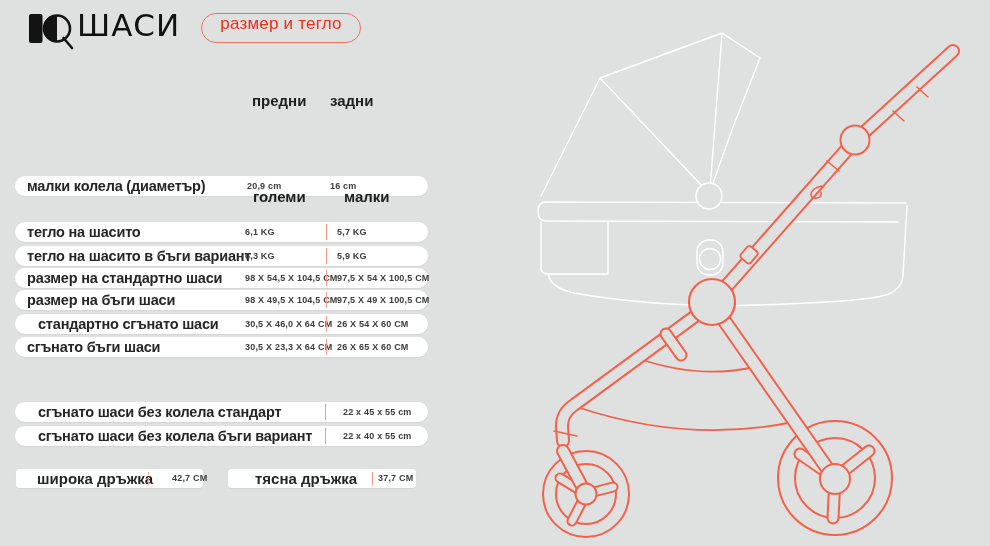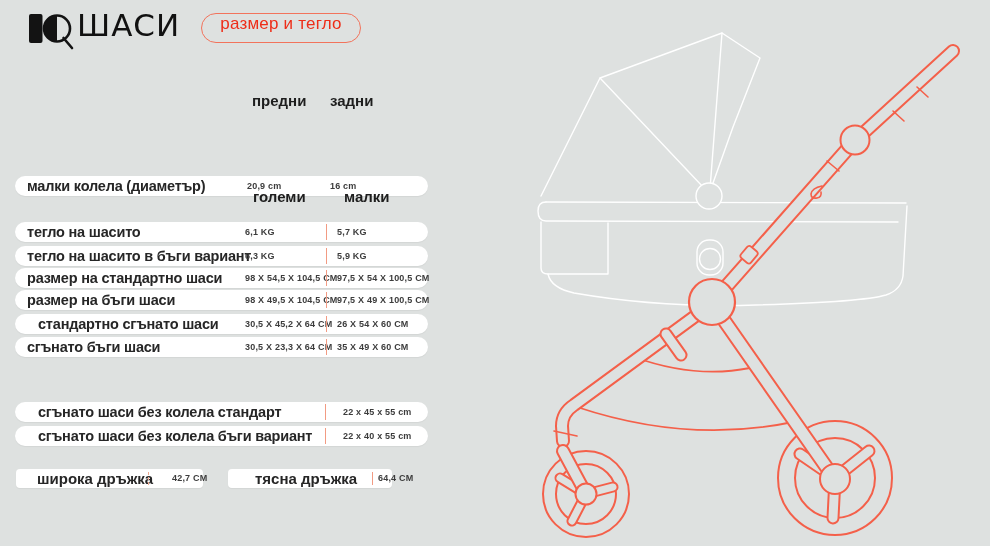--- a/index.html
+++ b/index.html
@@ -82,51 +82,51 @@
     <span class="val" style="left:322px;">97,5 X 54 X 100,5 CM</span>
   </div>
   <div class="row" style="top:290px;">
     <span class="lbl">размер на бъги шаси</span>
     <span class="val" style="left:230px;">98 X 49,5 X 104,5 CM</span>
     <span class="vdiv" style="left:311px;"></span>
     <span class="val" style="left:322px;">97,5 X 49 X 100,5 CM</span>
   </div>
   <div class="row" style="top:314px;">
     <span class="lbl ind">стандартно сгънато шаси</span>
-    <span class="val" style="left:230px;">30,5 X 45,2 X 64 CM</span>
+    <span class="val" style="left:230px;">30,5 X 46,0 X 64 CM</span>
     <span class="vdiv" style="left:311px;"></span>
     <span class="val" style="left:322px;">26 X 54 X 60 CM</span>
   </div>
   <div class="row" style="top:337px;">
     <span class="lbl">сгънато бъги шаси</span>
     <span class="val" style="left:230px;">30,5 X 23,3 X 64 CM</span>
     <span class="vdiv" style="left:311px;"></span>
-    <span class="val" style="left:322px;">35 X 49 X 60 CM</span>
+    <span class="val" style="left:322px;">26 X 65 X 60 CM</span>
   </div>
 
   <div class="row" style="top:402px;">
     <span class="lbl ind">сгънато шаси без колела стандарт</span>
     <span class="vdiv" style="left:310px;"></span>
     <span class="val" style="left:328px;">22 x 45 x 55 cm</span>
   </div>
   <div class="row" style="top:426px;">
     <span class="lbl ind">сгънато шаси без колела бъги вариант</span>
     <span class="vdiv" style="left:310px;"></span>
     <span class="val" style="left:328px;">22 x 40 x 55 cm</span>
   </div>
 
   <div class="hbox" style="left:16px;width:187px;">
     <span class="lbl" style="left:21px;">широка дръжка</span>
     <span class="vdiv dash" style="left:132px;top:3px;bottom:3px;"></span>
     <span class="val" style="left:156px;">42,7 CM</span>
   </div>
-  <div class="hbox" style="left:228px;width:164px;">
+  <div class="hbox" style="left:228px;width:188px;">
     <span class="lbl" style="left:27px;">тясна дръжка</span>
     <span class="vdiv" style="left:144px;top:3px;bottom:3px;"></span>
-    <span class="val" style="left:150px;">64,4 CM</span>
+    <span class="val" style="left:150px;">37,7 CM</span>
   </div>
 
   <svg class="art" width="460" height="515" viewBox="530 25 460 515">
 
     <g fill="none" stroke="#ffffff" stroke-width="1.4" stroke-linejoin="round" stroke-linecap="round">
       <path d="M541 196 L600 78 L722 33 L760 58 L733 127 L713 183"></path>
       <path d="M600 78 L704 188"></path>
       <path d="M722 33 L710 189"></path>
       <path d="M546 202 L906 203"></path>
       <path d="M546 202 Q538 202 538 211 Q538 221 546 221 L898 222"></path>

